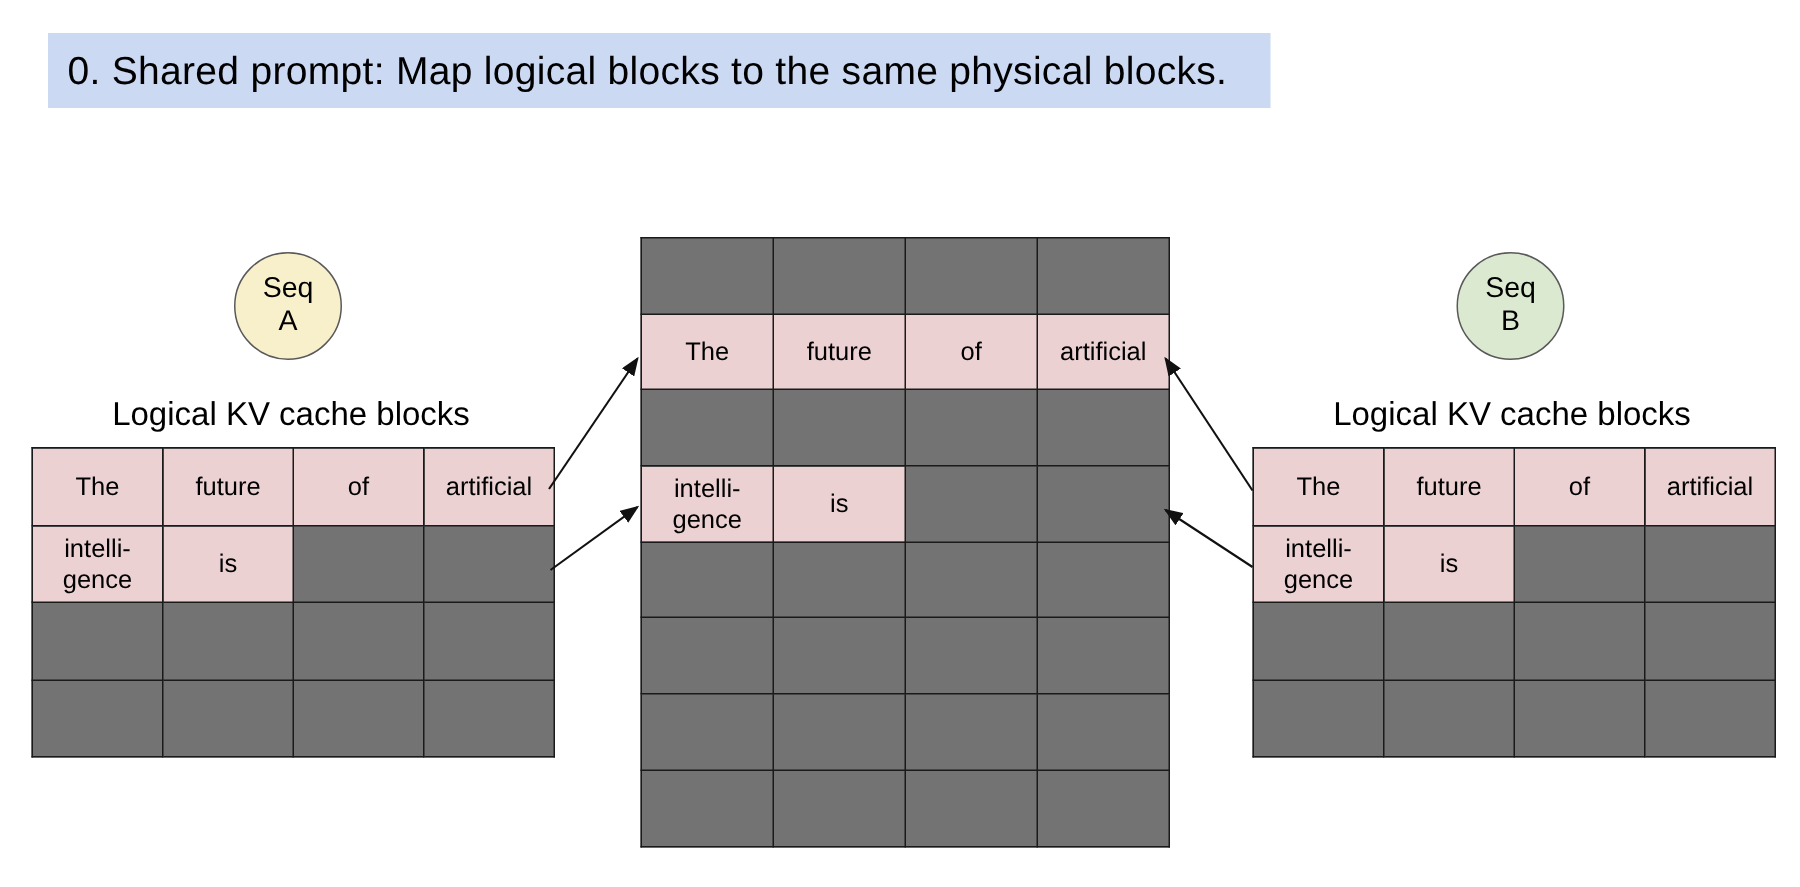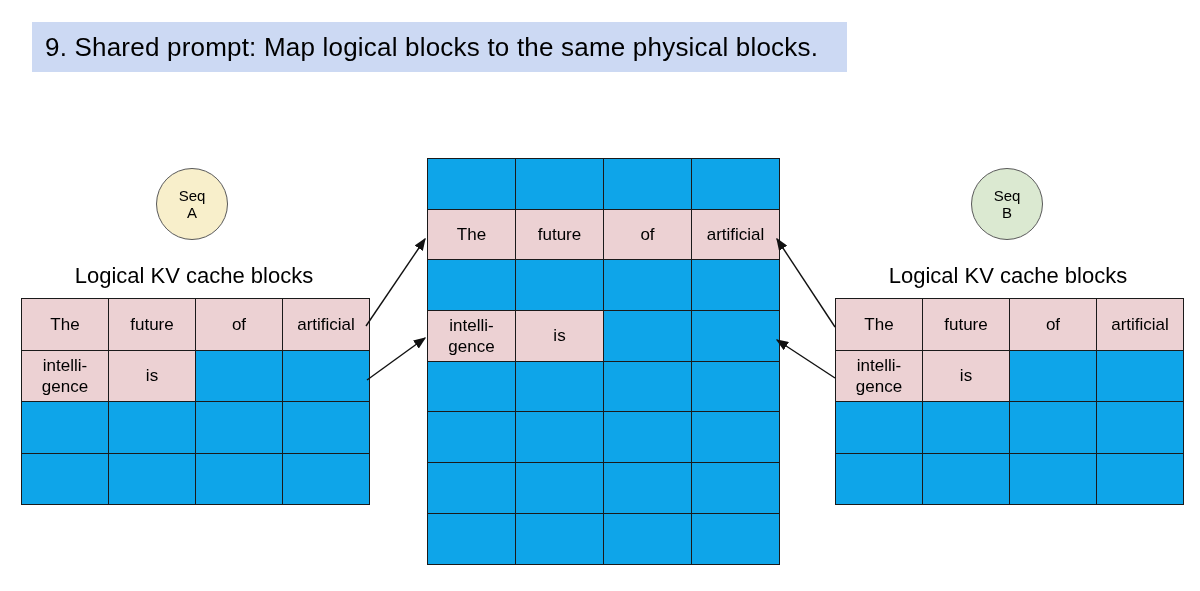--- a/index.html
+++ b/index.html
@@ -36,32 +36,32 @@
   .right-title    { left: 835px; width: 346px; top: 263px; }
 
   .seq-circle {
     position: absolute;
     width: 72px; height: 72px;
     border-radius: 50%;
     border: 1.5px solid #595959;
     box-sizing: border-box;
     display: flex; align-items: center; justify-content: center;
     text-align: center;
-    font-size: 15px;
+    font-size: 19px;
     line-height: 1.15;
     white-space: pre-line;
   }
   .seq-a { left: 156px; top: 168px; background: var(--seq-a, #f8efcb); }
   .seq-b { left: 971px; top: 168px; background: var(--seq-b, #dbe9d1); }
 
   table.grid {
     position: absolute;
     border-collapse: collapse;
     table-layout: fixed;
-    background: #0ea5e9;
+    background: #737373;
   }
   table.grid td {
     border: 1.5px solid #1a1a1a;
     text-align: center;
     vertical-align: middle;
     font-size: 17px;
     line-height: 1.25;
     padding: 0;
     white-space: pre-line;
     overflow: hidden;
@@ -82,21 +82,21 @@
     pointer-events: none;
   }
   svg.overlay line { stroke: #111; stroke-width: 1.4; }
 </style>
 </head>
 <body>
 
 <div class="canvas">
 
   <div class="banner">
-    <span>9. Shared prompt: Map logical blocks to the same physical blocks.</span>
+    <span>0. Shared prompt: Map logical blocks to the same physical blocks.</span>
   </div>
 
 
   <div class="seq-circle seq-a">
     <span>Seq
 A</span>
   </div>
 
   <div class="seq-circle seq-b">
     <span>Seq

